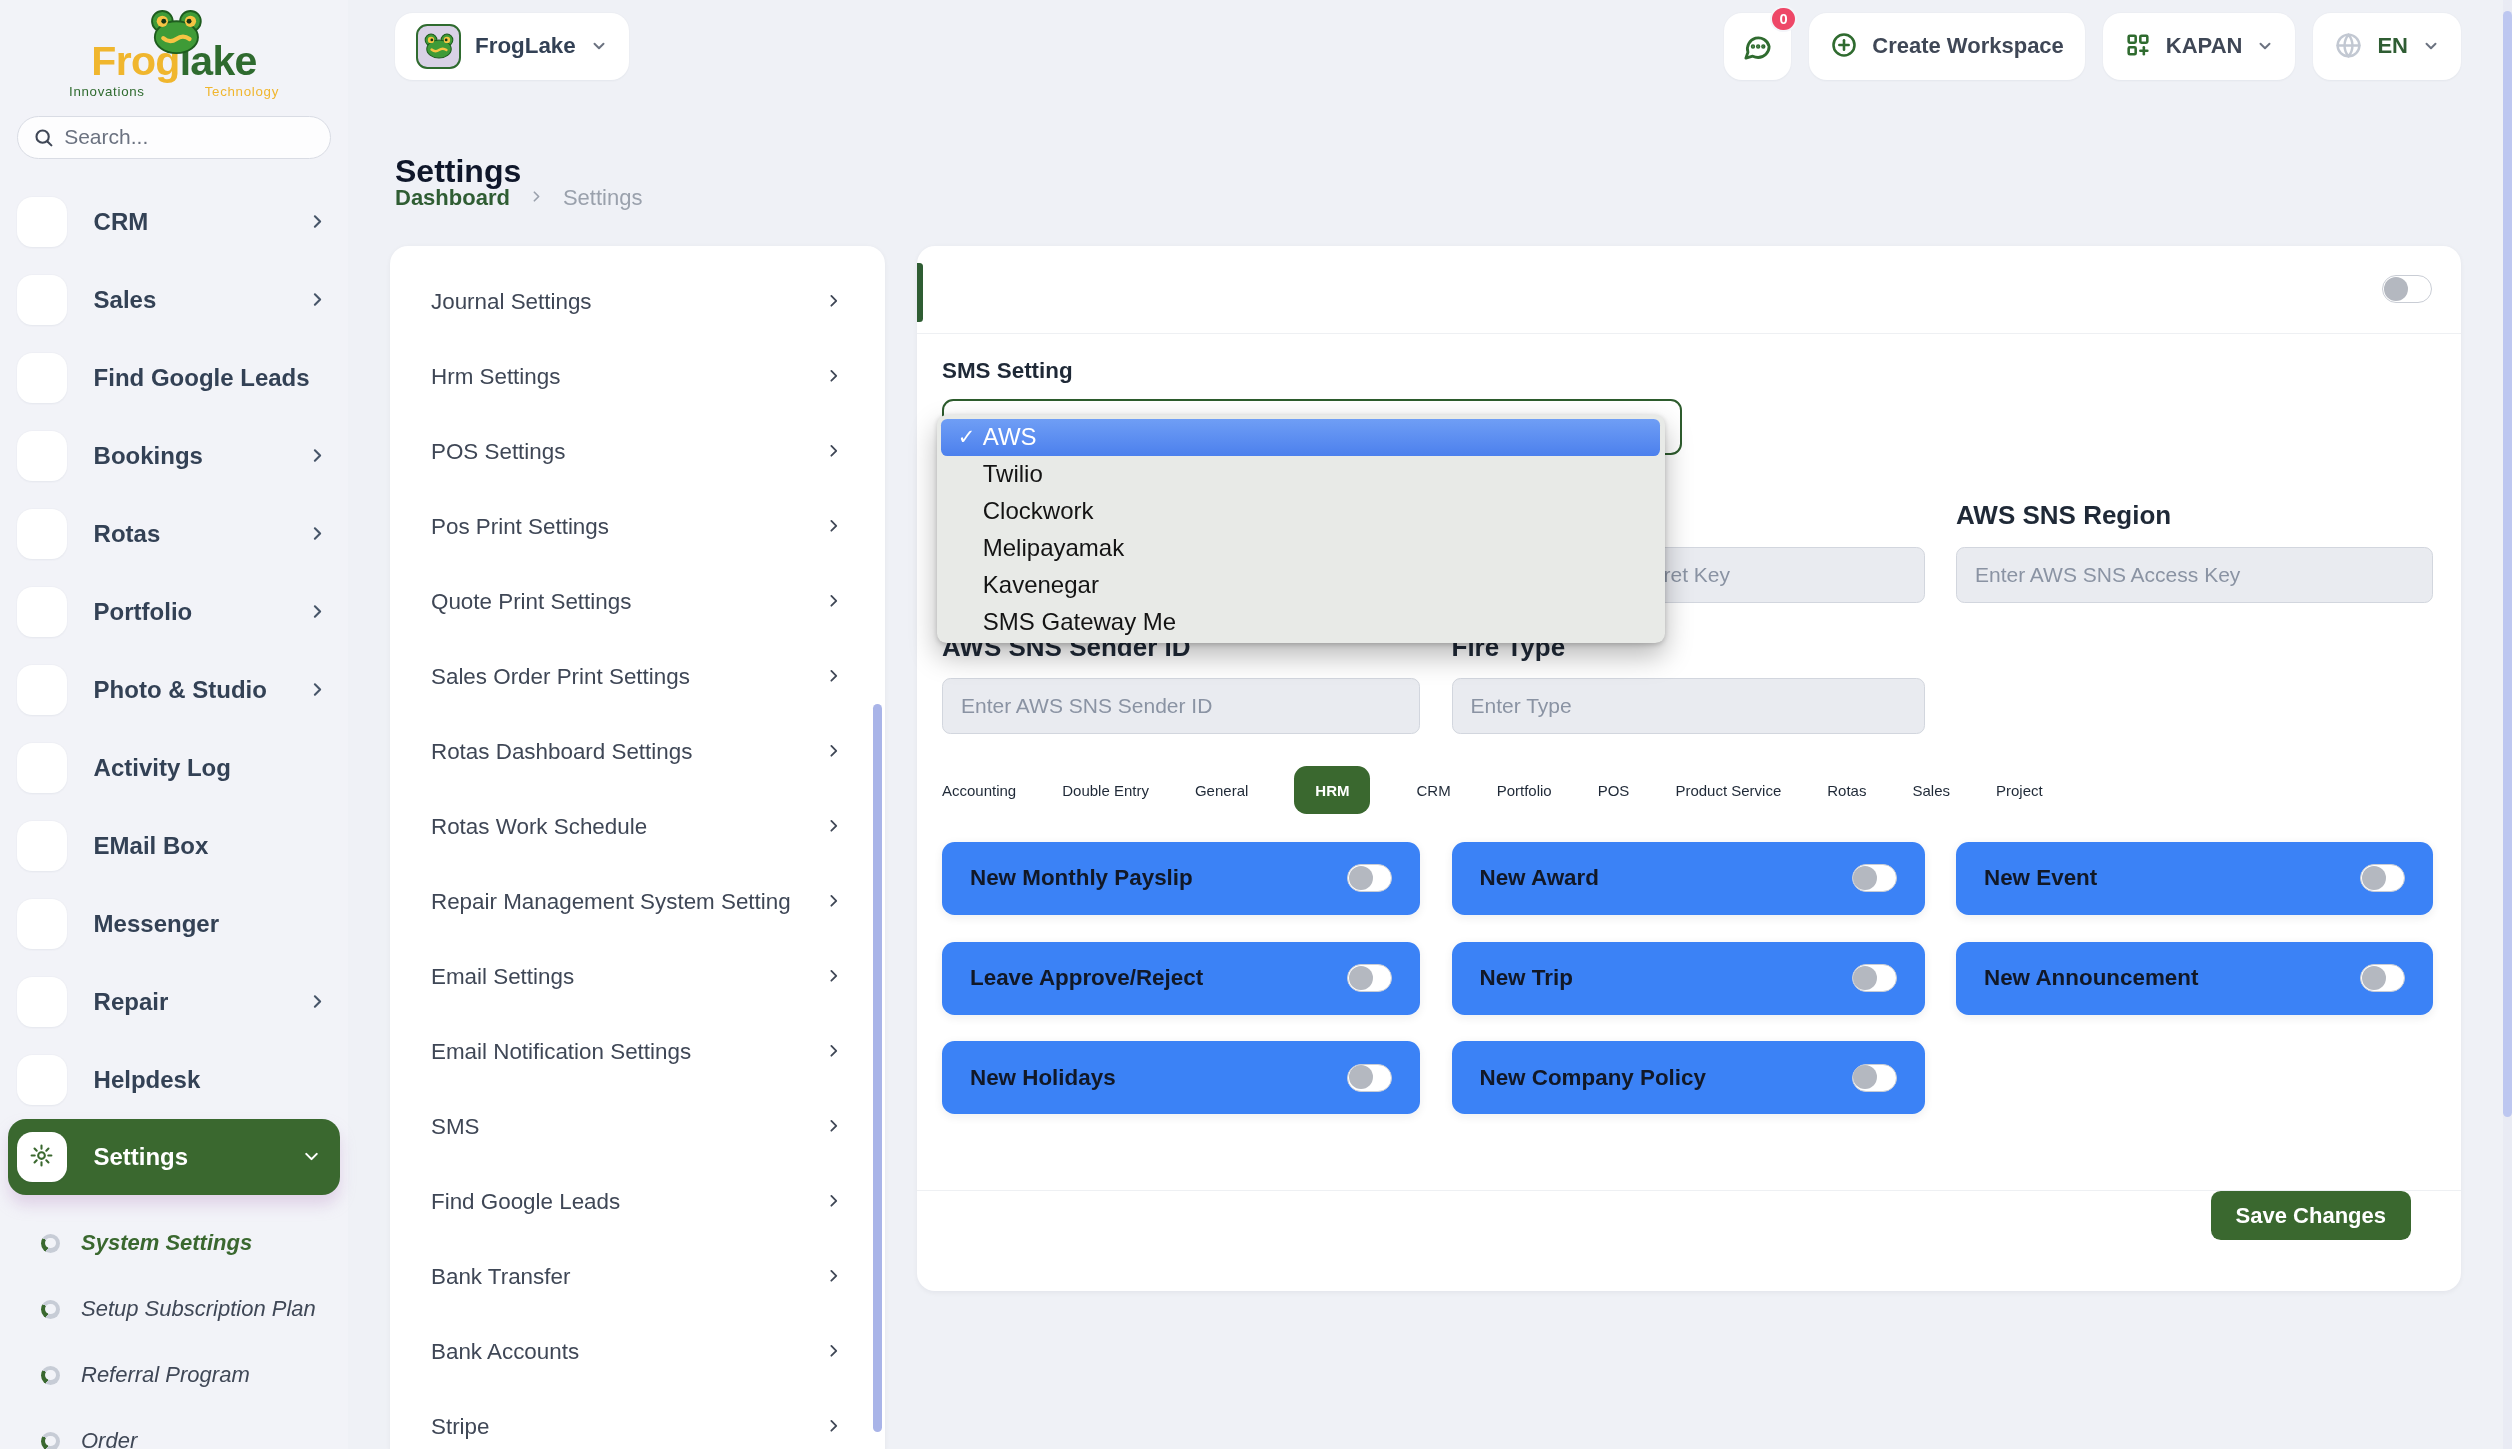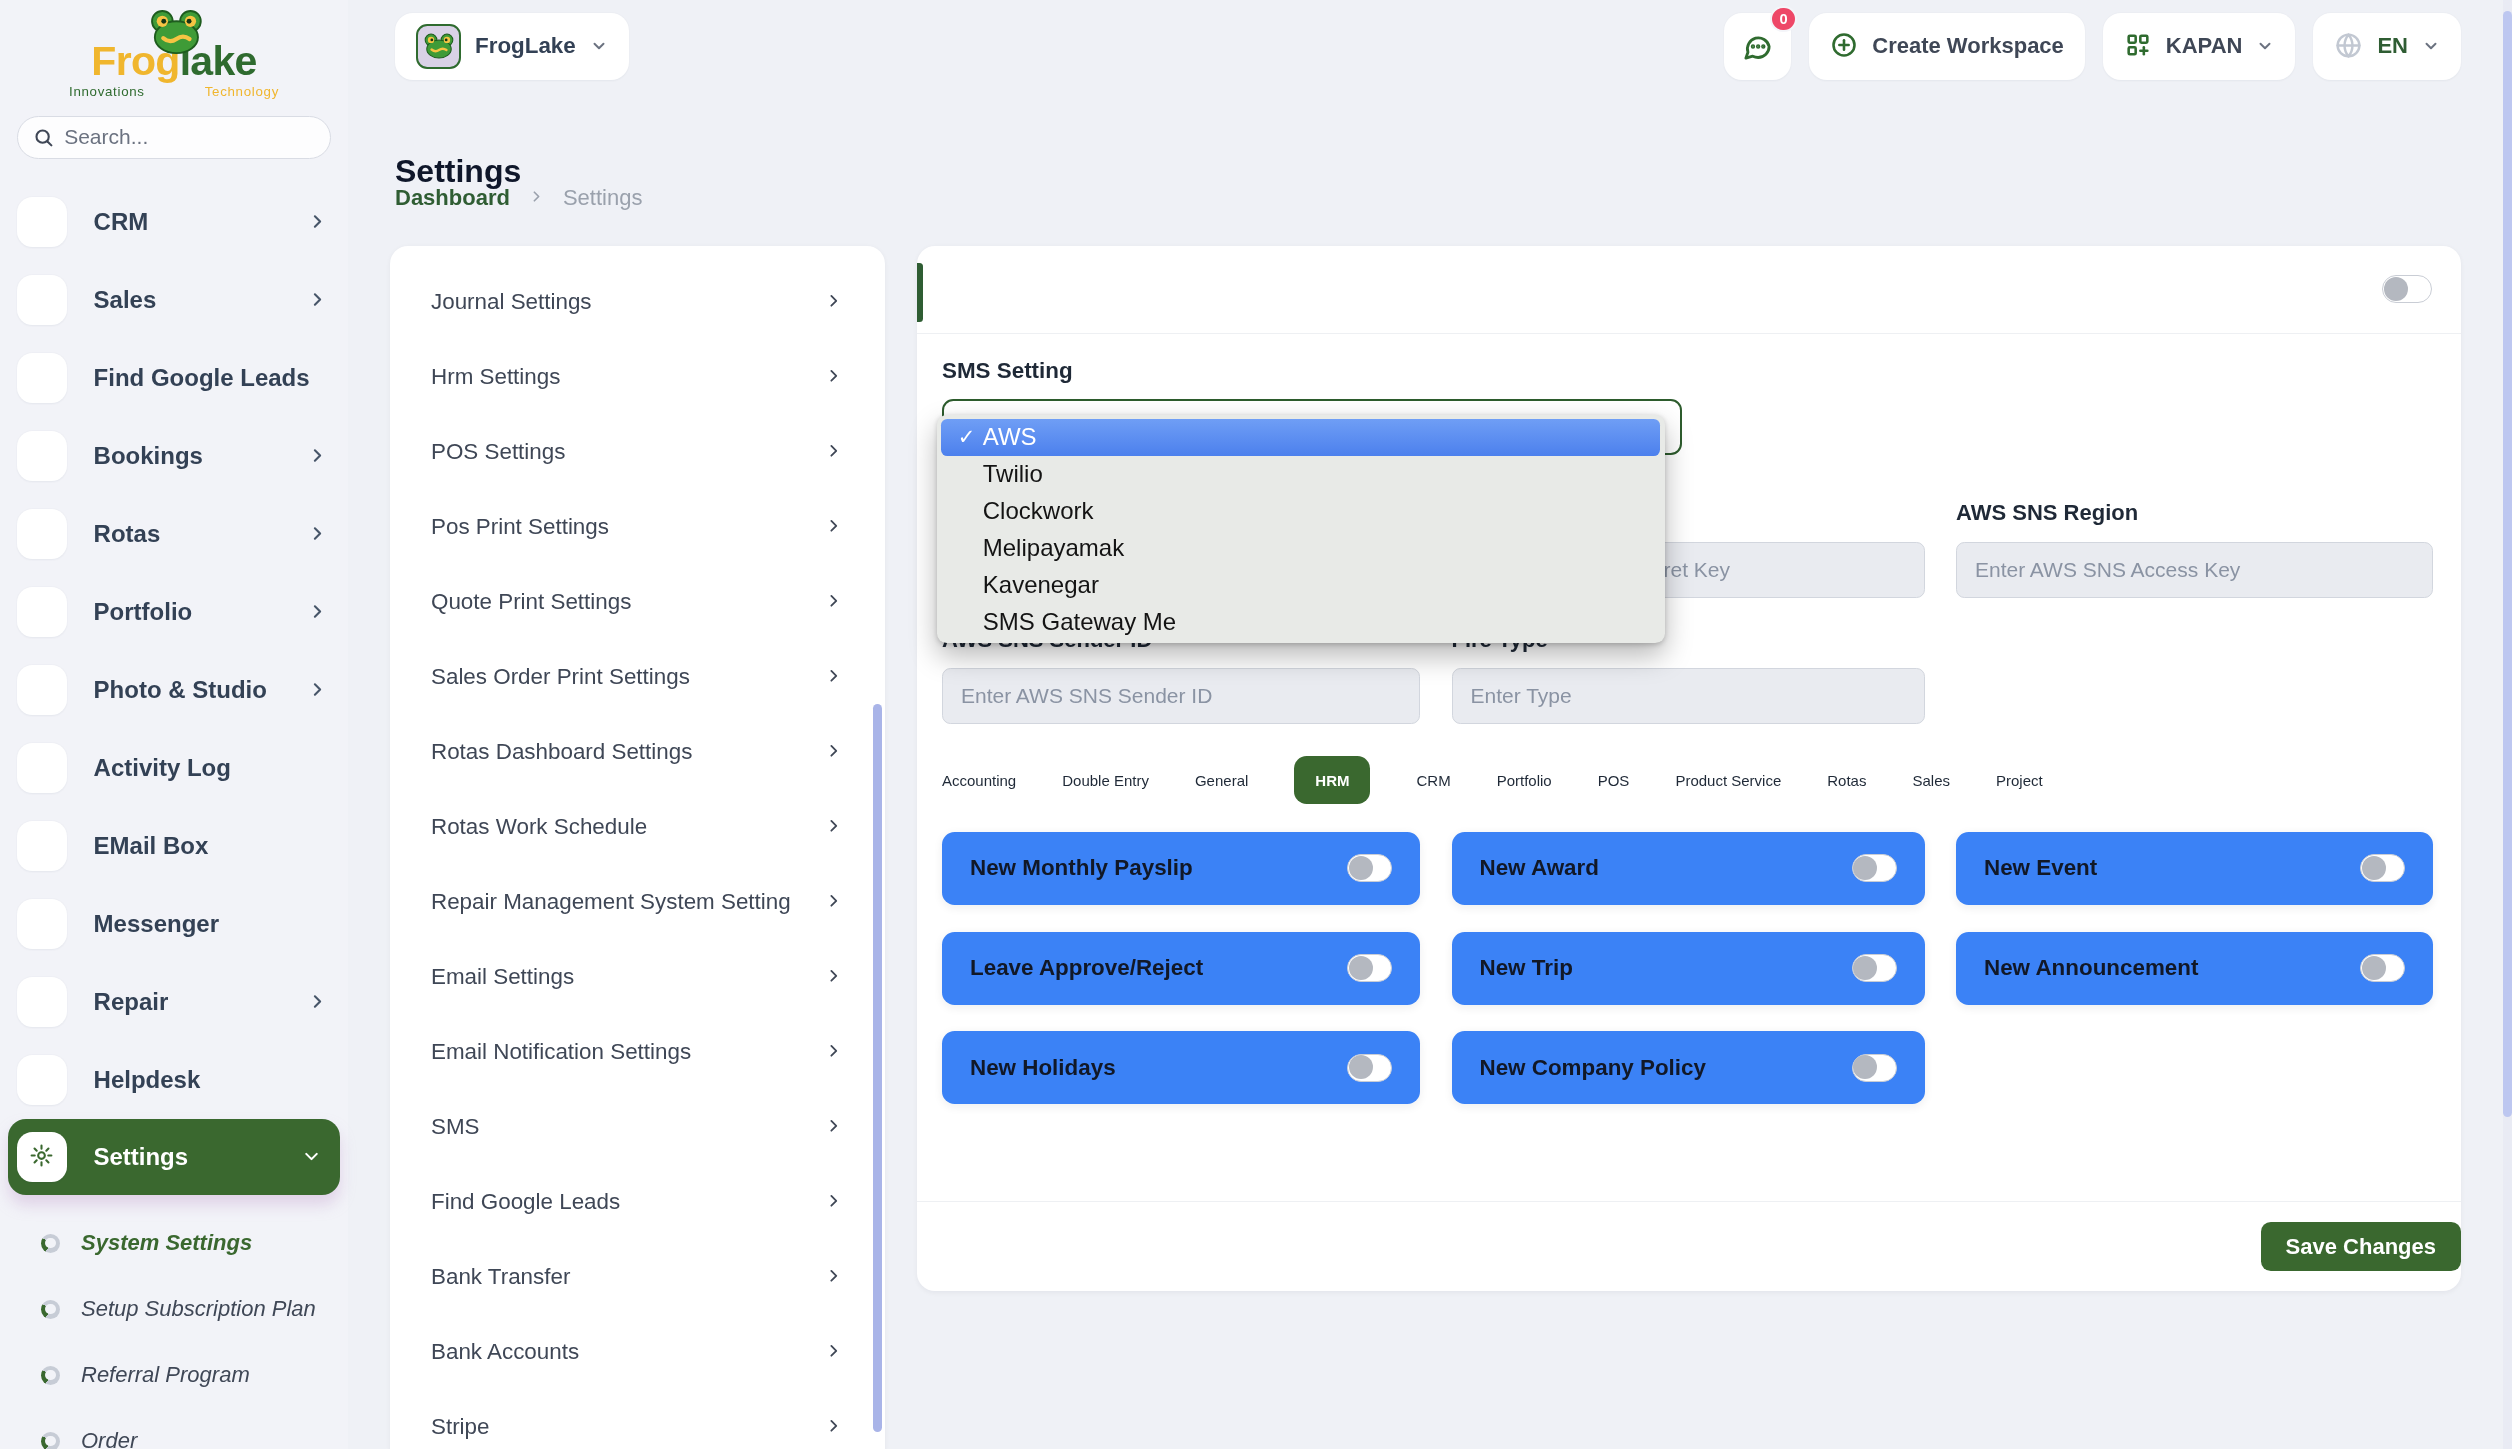--- a/index.html
+++ b/index.html
@@ -75,42 +75,42 @@
   .toggle{width:50px;height:28px;border-radius:14px;background:#ffffff;border:1.4px solid #c9cdd5;position:relative;cursor:pointer;flex:0 0 auto;}
   .toggle .knob{position:absolute;left:0.7px;top:0.7px;width:24px;height:24px;border-radius:50%;background:#b4b8c0;}
   .sms-header .toggle{position:absolute;right:29px;top:29px;}
 
   .sms-body{position:relative;padding:24px 25px 0;}
   .field-label{font-size:22.4px;font-weight:600;color:#1f2937;}
   .select{margin-top:15.4px;width:740px;height:56px;border:2.4px solid #2d5c2d;border-radius:11.2px;background:#ffffff;position:relative;cursor:pointer;}
 
   .form-grid{display:grid;grid-template-columns:478px 473px 477px;column-gap:31.5px;margin-top:45px;row-gap:29px;}
   .fg-cell{display:flex;flex-direction:column;justify-content:flex-end;}
-  .fg-cell .field-label{margin-bottom:15.4px;font-size:22px;}
+  .fg-cell .field-label{margin-bottom:15.4px;font-size:26px;}
   .tf{height:56px;background:#e9ebf0;border:1.4px solid #d2d6de;border-radius:8.4px;padding:0 18px;font-size:21px;color:#1f2937;width:100%;outline:none;}
   .tf::placeholder{color:#8a93a3;}
 
   .dropdown{position:absolute;left:19.6px;top:81px;width:728px;height:228px;background:#e8eae7;border-radius:9.8px;box-shadow:0 12.6px 28px rgba(0,0,0,.28),0 1.4px 5.6px rgba(0,0,0,.18);z-index:6;padding:3.5px 4.2px;}
   .dd-option{height:37px;display:flex;align-items:center;padding:0 17px;font-size:24px;color:#141414;border-radius:6.3px;cursor:pointer;position:relative;}
   .dd-option .dd-check{width:25px;display:inline-block;font-size:21px;visibility:hidden;}
   .dd-option.selected{background:linear-gradient(#6f9ef5,#4c80ed);color:#ffffff;}
   .dd-option.selected .dd-check{visibility:visible;}
 
   .notif-title{margin-top:31px;font-size:26px;font-weight:700;color:#111827;}
   .tabs{margin-top:32px;display:flex;align-items:center;gap:46px;}
   .tab{font-size:15px;color:#1f2937;font-weight:500;padding:15.4px 0;cursor:pointer;white-space:nowrap;}
   .tab.active{background:#3a682f;color:#ffffff;padding:15.4px 21px;border-radius:12.6px;font-weight:600;}
 
   .notif-grid{display:grid;grid-template-columns:478px 473px 477px;column-gap:31.5px;row-gap:26.6px;margin-top:28px;}
   .notif-card{height:73px;background:#3b82f6;border-radius:12.6px;box-shadow:0 2.1px 9.8px rgba(15,23,42,.07);display:flex;align-items:center;padding:0 28px;justify-content:space-between;}
   .notif-label{font-size:22.4px;font-weight:700;color:#111827;}
   .notif-card .toggle{width:45px;height:28px;}
   .notif-card .toggle .knob{width:24px;height:24px;}
 
-  .save-row{position:absolute;left:0;right:0;bottom:0;height:90px;border-top:1.4px solid #eef0f3;display:flex;align-items:center;justify-content:flex-end;}
+  .save-row{position:absolute;left:0;right:0;bottom:0;height:101px;border-top:1.4px solid #eef0f3;display:flex;justify-content:flex-end;padding-right:50px;}
   .save-btn{background:#3a682f;color:#ffffff;font-size:22px;font-weight:600;border:none;border-radius:9.8px;padding:0 25px;height:49px;cursor:pointer;}
 
   
   .page-scroll-track{position:absolute;right:0;top:0;width:9px;height:100%;background:#e9ebf4;}
   .page-scroll-thumb{position:absolute;right:0;top:11.2px;width:9px;height:1106px;border-radius:4.9px;background:#bdc7f0;cursor:pointer;}
 </style>
 </head>
 <body>
 
 <div class="page">

